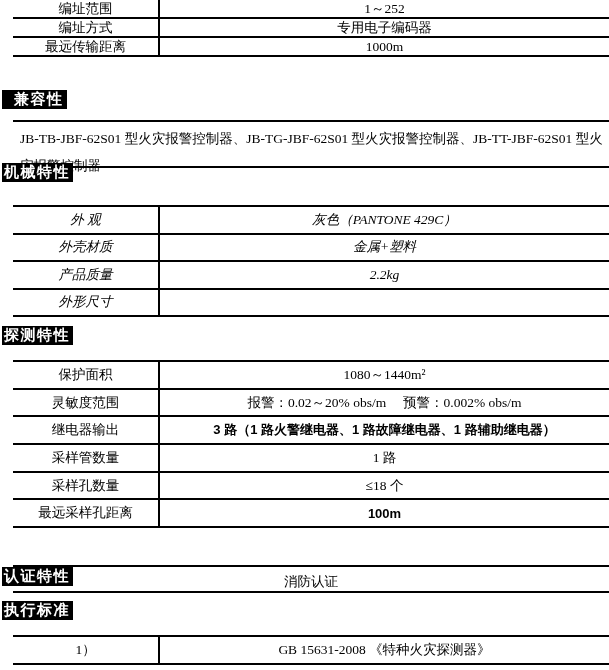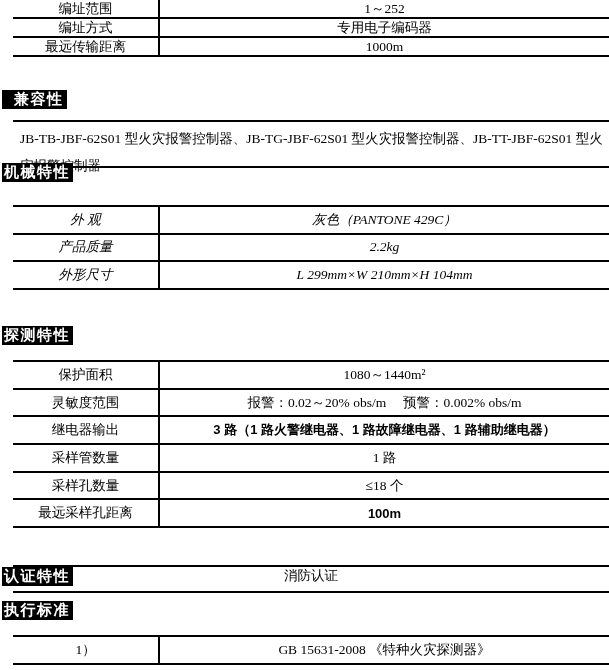--- a/index.html
+++ b/index.html
@@ -75,21 +75,21 @@
   }
   
   #cert-row{
     position:absolute;
     left:13px;top:565px;
     width:596px;
     height:28px;
     box-sizing:border-box;
     border-top:2px solid #000;
     border-bottom:2px solid #000;
-    display:flex;align-items:flex-start;justify-content:center;
+    display:flex;align-items:flex-end;justify-content:center;
   }
   
   #table-addressing .row{height:19px;}
   #table-mechanical .row{height:27.5px;font-style:italic;}
   #table-detection .row{height:27.7px;}
   #table-standards .row{height:28px;}
 </style>
 </head>
 <body>
 
@@ -113,26 +113,29 @@
   <div class="sec-header" style="top:90px;padding-left:12px;">兼容性</div>
   <div id="compat-block">JB-TB-JBF-62S01 型火灾报警控制器、JB-TG-JBF-62S01 型火灾报警控制器、JB-TT-JBF-62S01 型火灾报警控制器</div>
 
   <div class="sec-header" style="top:163px;">机械特性</div>
   <div class="spec-table topline" id="table-mechanical" style="top:205px;">
     <div class="row">
       <div class="cell label">外 观</div>
       <div class="cell value">灰色（PANTONE 429C）</div>
     </div>
     <div class="row">
+      <div class="cell label">外壳材质</div>
+      <div class="cell value">金属+塑料</div>
+    </div>
+    <div class="row">
       <div class="cell label">产品质量</div>
       <div class="cell value">2.2kg</div>
     </div>
     <div class="row">
       <div class="cell label">外形尺寸</div>
-      <div class="cell value">L 299mm×W 210mm×H 104mm</div>
     </div>
   </div>
 
   <div class="sec-header" style="top:326px;">探测特性</div>
   <div class="spec-table topline" id="table-detection" style="top:360px;">
     <div class="row">
       <div class="cell label">保护面积</div>
       <div class="cell value">1080～1440m²</div>
     </div>
     <div class="row">

